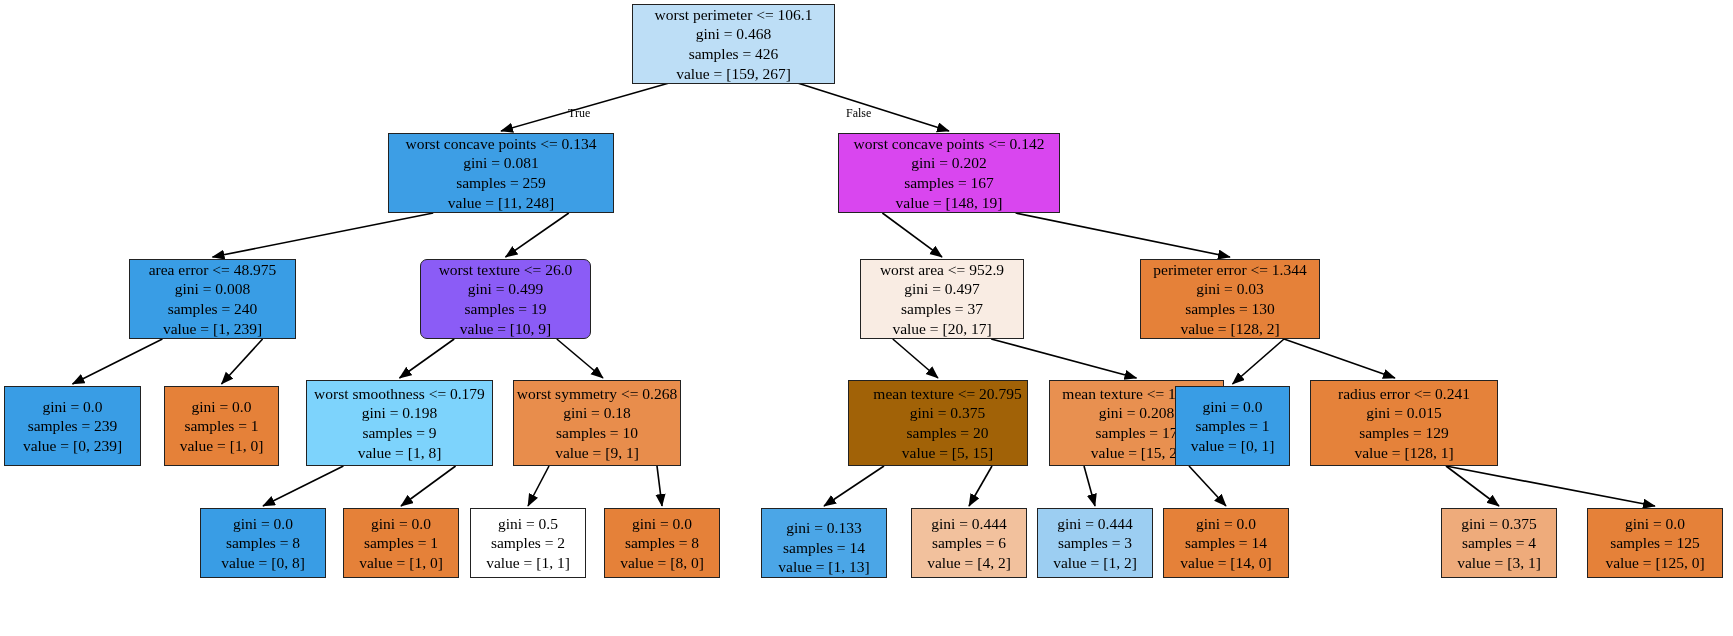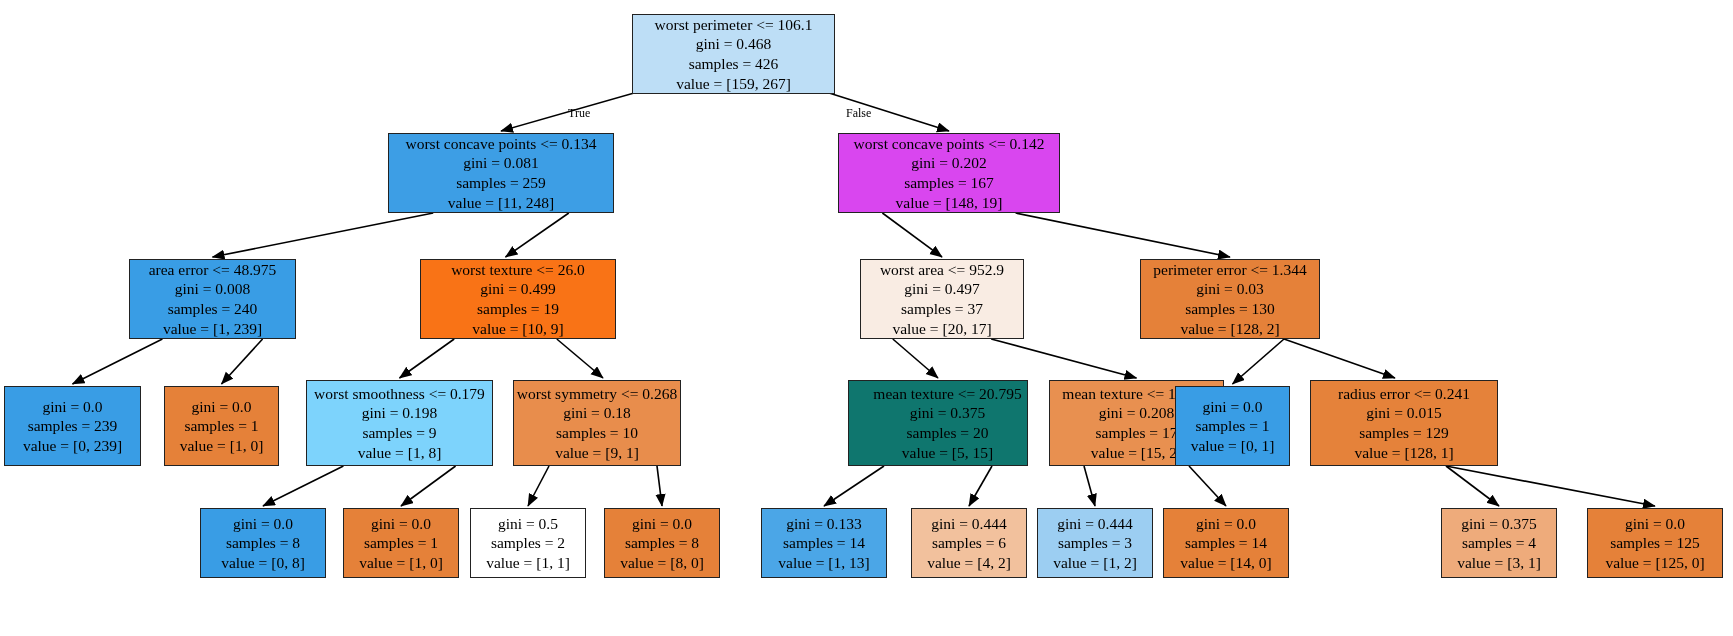--- a/index.html
+++ b/index.html
@@ -60,40 +60,40 @@
         <line x1="657" y1="466" x2="662" y2="506" stroke="#000000" stroke-width="1.6" marker-end="url(#arrow)"></line>
         <line x1="884" y1="466" x2="824" y2="506" stroke="#000000" stroke-width="1.6" marker-end="url(#arrow)"></line>
         <line x1="992" y1="466" x2="969" y2="506" stroke="#000000" stroke-width="1.6" marker-end="url(#arrow)"></line>
         <line x1="1084" y1="466" x2="1095" y2="506" stroke="#000000" stroke-width="1.6" marker-end="url(#arrow)"></line>
         <line x1="1189" y1="466" x2="1226" y2="506" stroke="#000000" stroke-width="1.6" marker-end="url(#arrow)"></line>
         <line x1="1446" y1="466" x2="1499" y2="506" stroke="#000000" stroke-width="1.6" marker-end="url(#arrow)"></line>
         <line x1="1446" y1="466" x2="1655" y2="506" stroke="#000000" stroke-width="1.6" marker-end="url(#arrow)"></line>
       </g>
   </svg>
   <div id="nodes-layer">
-      <div class="node" style="left: 632px; top: 14px; width: 203px; height: 80px; background: rgb(189, 222, 246);"><span class="ln">worst perimeter &lt;= 106.1</span><span class="ln">gini = 0.468</span><span class="ln">samples = 426</span><span class="ln">value = [159, 267]</span></div>
+      <div class="node" style="left: 632px; top: 4px; width: 203px; height: 80px; background: rgb(189, 222, 246);"><span class="ln">worst perimeter &lt;= 106.1</span><span class="ln">gini = 0.468</span><span class="ln">samples = 426</span><span class="ln">value = [159, 267]</span></div>
       <div class="node" style="left: 388px; top: 133px; width: 226px; height: 80px; background: rgb(61, 158, 229);"><span class="ln">worst concave points &lt;= 0.134</span><span class="ln">gini = 0.081</span><span class="ln">samples = 259</span><span class="ln">value = [11, 248]</span></div>
       <div class="node" style="left: 838px; top: 133px; width: 222px; height: 80px; background: #d946ef;"><span class="ln">worst concave points &lt;= 0.142</span><span class="ln">gini = 0.202</span><span class="ln">samples = 167</span><span class="ln">value = [148, 19]</span></div>
       <div class="node" style="left: 129px; top: 259px; width: 167px; height: 80px; background: rgb(57, 157, 229);"><span class="ln">area error &lt;= 48.975</span><span class="ln">gini = 0.008</span><span class="ln">samples = 240</span><span class="ln">value = [1, 239]</span></div>
-      <div class="node" style="left: 420px; top: 259px; width: 196px; height: 80px; background: #f97316;"><span class="ln">worst texture &lt;= 26.0</span><span class="ln">gini = 0.499</span><span class="ln">samples = 19</span><span class="ln">value = [10, 9]</span></div>
+      <div class="node" style="left: 420px; top: 259px; width: 171px; height: 80px; background: #8b5cf6; border-radius: 7px;"><span class="ln">worst texture &lt;= 26.0</span><span class="ln">gini = 0.499</span><span class="ln">samples = 19</span><span class="ln">value = [10, 9]</span></div>
       <div class="node" style="left: 860px; top: 259px; width: 164px; height: 80px; background: rgb(249, 236, 227);"><span class="ln">worst area &lt;= 952.9</span><span class="ln">gini = 0.497</span><span class="ln">samples = 37</span><span class="ln">value = [20, 17]</span></div>
       <div class="node" style="left: 1140px; top: 259px; width: 180px; height: 80px; background: rgb(229, 129, 57);"><span class="ln">perimeter error &lt;= 1.344</span><span class="ln">gini = 0.03</span><span class="ln">samples = 130</span><span class="ln">value = [128, 2]</span></div>
       <div class="node" style="left: 4px; top: 386px; width: 137px; height: 80px; background: rgb(57, 157, 229);"><span class="ln">gini = 0.0</span><span class="ln">samples = 239</span><span class="ln">value = [0, 239]</span></div>
       <div class="node" style="left: 164px; top: 386px; width: 115px; height: 80px; background: rgb(229, 129, 57);"><span class="ln">gini = 0.0</span><span class="ln">samples = 1</span><span class="ln">value = [1, 0]</span></div>
       <div class="node" style="left: 306px; top: 380px; width: 187px; height: 86px; background: #7dd3fc;"><span class="ln">worst smoothness &lt;= 0.179</span><span class="ln">gini = 0.198</span><span class="ln">samples = 9</span><span class="ln">value = [1, 8]</span></div>
       <div class="node" style="left: 513px; top: 380px; width: 168px; height: 86px; background: rgb(232, 141, 76);"><span class="ln">worst symmetry &lt;= 0.268</span><span class="ln">gini = 0.18</span><span class="ln">samples = 10</span><span class="ln">value = [9, 1]</span></div>
-      <div class="node" style="left: 848px; top: 380px; width: 180px; height: 86px; background: #0f766e; padding-left: 19px;"><span class="ln">mean texture &lt;= 20.795</span><span class="ln">gini = 0.375</span><span class="ln">samples = 20</span><span class="ln">value = [5, 15]</span></div>
+      <div class="node" style="left: 848px; top: 380px; width: 180px; height: 86px; background: #a16207; padding-left: 19px;"><span class="ln">mean texture &lt;= 20.795</span><span class="ln">gini = 0.375</span><span class="ln">samples = 20</span><span class="ln">value = [5, 15]</span></div>
       <div class="node" style="left: 1049px; top: 380px; width: 175px; height: 86px; background: rgb(232, 144, 80);"><span class="ln">mean texture &lt;= 18.495</span><span class="ln">gini = 0.208</span><span class="ln">samples = 17</span><span class="ln">value = [15, 2]</span></div>
       <div class="node" style="left: 1175px; top: 386px; width: 115px; height: 80px; background: rgb(57, 157, 229);"><span class="ln">gini = 0.0</span><span class="ln">samples = 1</span><span class="ln">value = [0, 1]</span></div>
       <div class="node" style="left: 1310px; top: 380px; width: 188px; height: 86px; background: rgb(229, 130, 58);"><span class="ln">radius error &lt;= 0.241</span><span class="ln">gini = 0.015</span><span class="ln">samples = 129</span><span class="ln">value = [128, 1]</span></div>
       <div class="node" style="left: 200px; top: 508px; width: 126px; height: 70px; background: rgb(57, 157, 229);"><span class="ln">gini = 0.0</span><span class="ln">samples = 8</span><span class="ln">value = [0, 8]</span></div>
       <div class="node" style="left: 343px; top: 508px; width: 116px; height: 70px; background: rgb(229, 129, 57);"><span class="ln">gini = 0.0</span><span class="ln">samples = 1</span><span class="ln">value = [1, 0]</span></div>
       <div class="node" style="left: 470px; top: 508px; width: 116px; height: 70px; background: rgb(255, 255, 255);"><span class="ln">gini = 0.5</span><span class="ln">samples = 2</span><span class="ln">value = [1, 1]</span></div>
       <div class="node" style="left: 604px; top: 508px; width: 116px; height: 70px; background: rgb(229, 129, 57);"><span class="ln">gini = 0.0</span><span class="ln">samples = 8</span><span class="ln">value = [8, 0]</span></div>
-      <div class="node" style="left: 761px; top: 508px; width: 126px; height: 70px; background: rgb(75, 166, 231);"><span class="ln">gini = 0.133</span><span class="ln">samples = 14</span><span class="ln">value = [1, 13]</span></div>
+      <div class="node" style="left: 761px; top: 508px; width: 126px; height: 70px; background: rgb(75, 166, 231); justify-content: flex-end;"><span class="ln">gini = 0.133</span><span class="ln">samples = 14</span><span class="ln">value = [1, 13]</span></div>
       <div class="node" style="left: 911px; top: 508px; width: 116px; height: 70px; background: rgb(242, 193, 157);"><span class="ln">gini = 0.444</span><span class="ln">samples = 6</span><span class="ln">value = [4, 2]</span></div>
       <div class="node" style="left: 1037px; top: 508px; width: 116px; height: 70px; background: rgb(156, 206, 242);"><span class="ln">gini = 0.444</span><span class="ln">samples = 3</span><span class="ln">value = [1, 2]</span></div>
       <div class="node" style="left: 1163px; top: 508px; width: 126px; height: 70px; background: rgb(229, 129, 57);"><span class="ln">gini = 0.0</span><span class="ln">samples = 14</span><span class="ln">value = [14, 0]</span></div>
       <div class="node" style="left: 1441px; top: 508px; width: 116px; height: 70px; background: rgb(238, 171, 123);"><span class="ln">gini = 0.375</span><span class="ln">samples = 4</span><span class="ln">value = [3, 1]</span></div>
       <div class="node" style="left: 1587px; top: 508px; width: 136px; height: 70px; background: rgb(229, 129, 57);"><span class="ln">gini = 0.0</span><span class="ln">samples = 125</span><span class="ln">value = [125, 0]</span></div>
     </div>
   <div id="labels-layer">
       <div class="edge-label" style="left: 568px; top: 90px;">True</div>
       <div class="edge-label" style="left: 846px; top: 90px;">False</div>
     </div>

